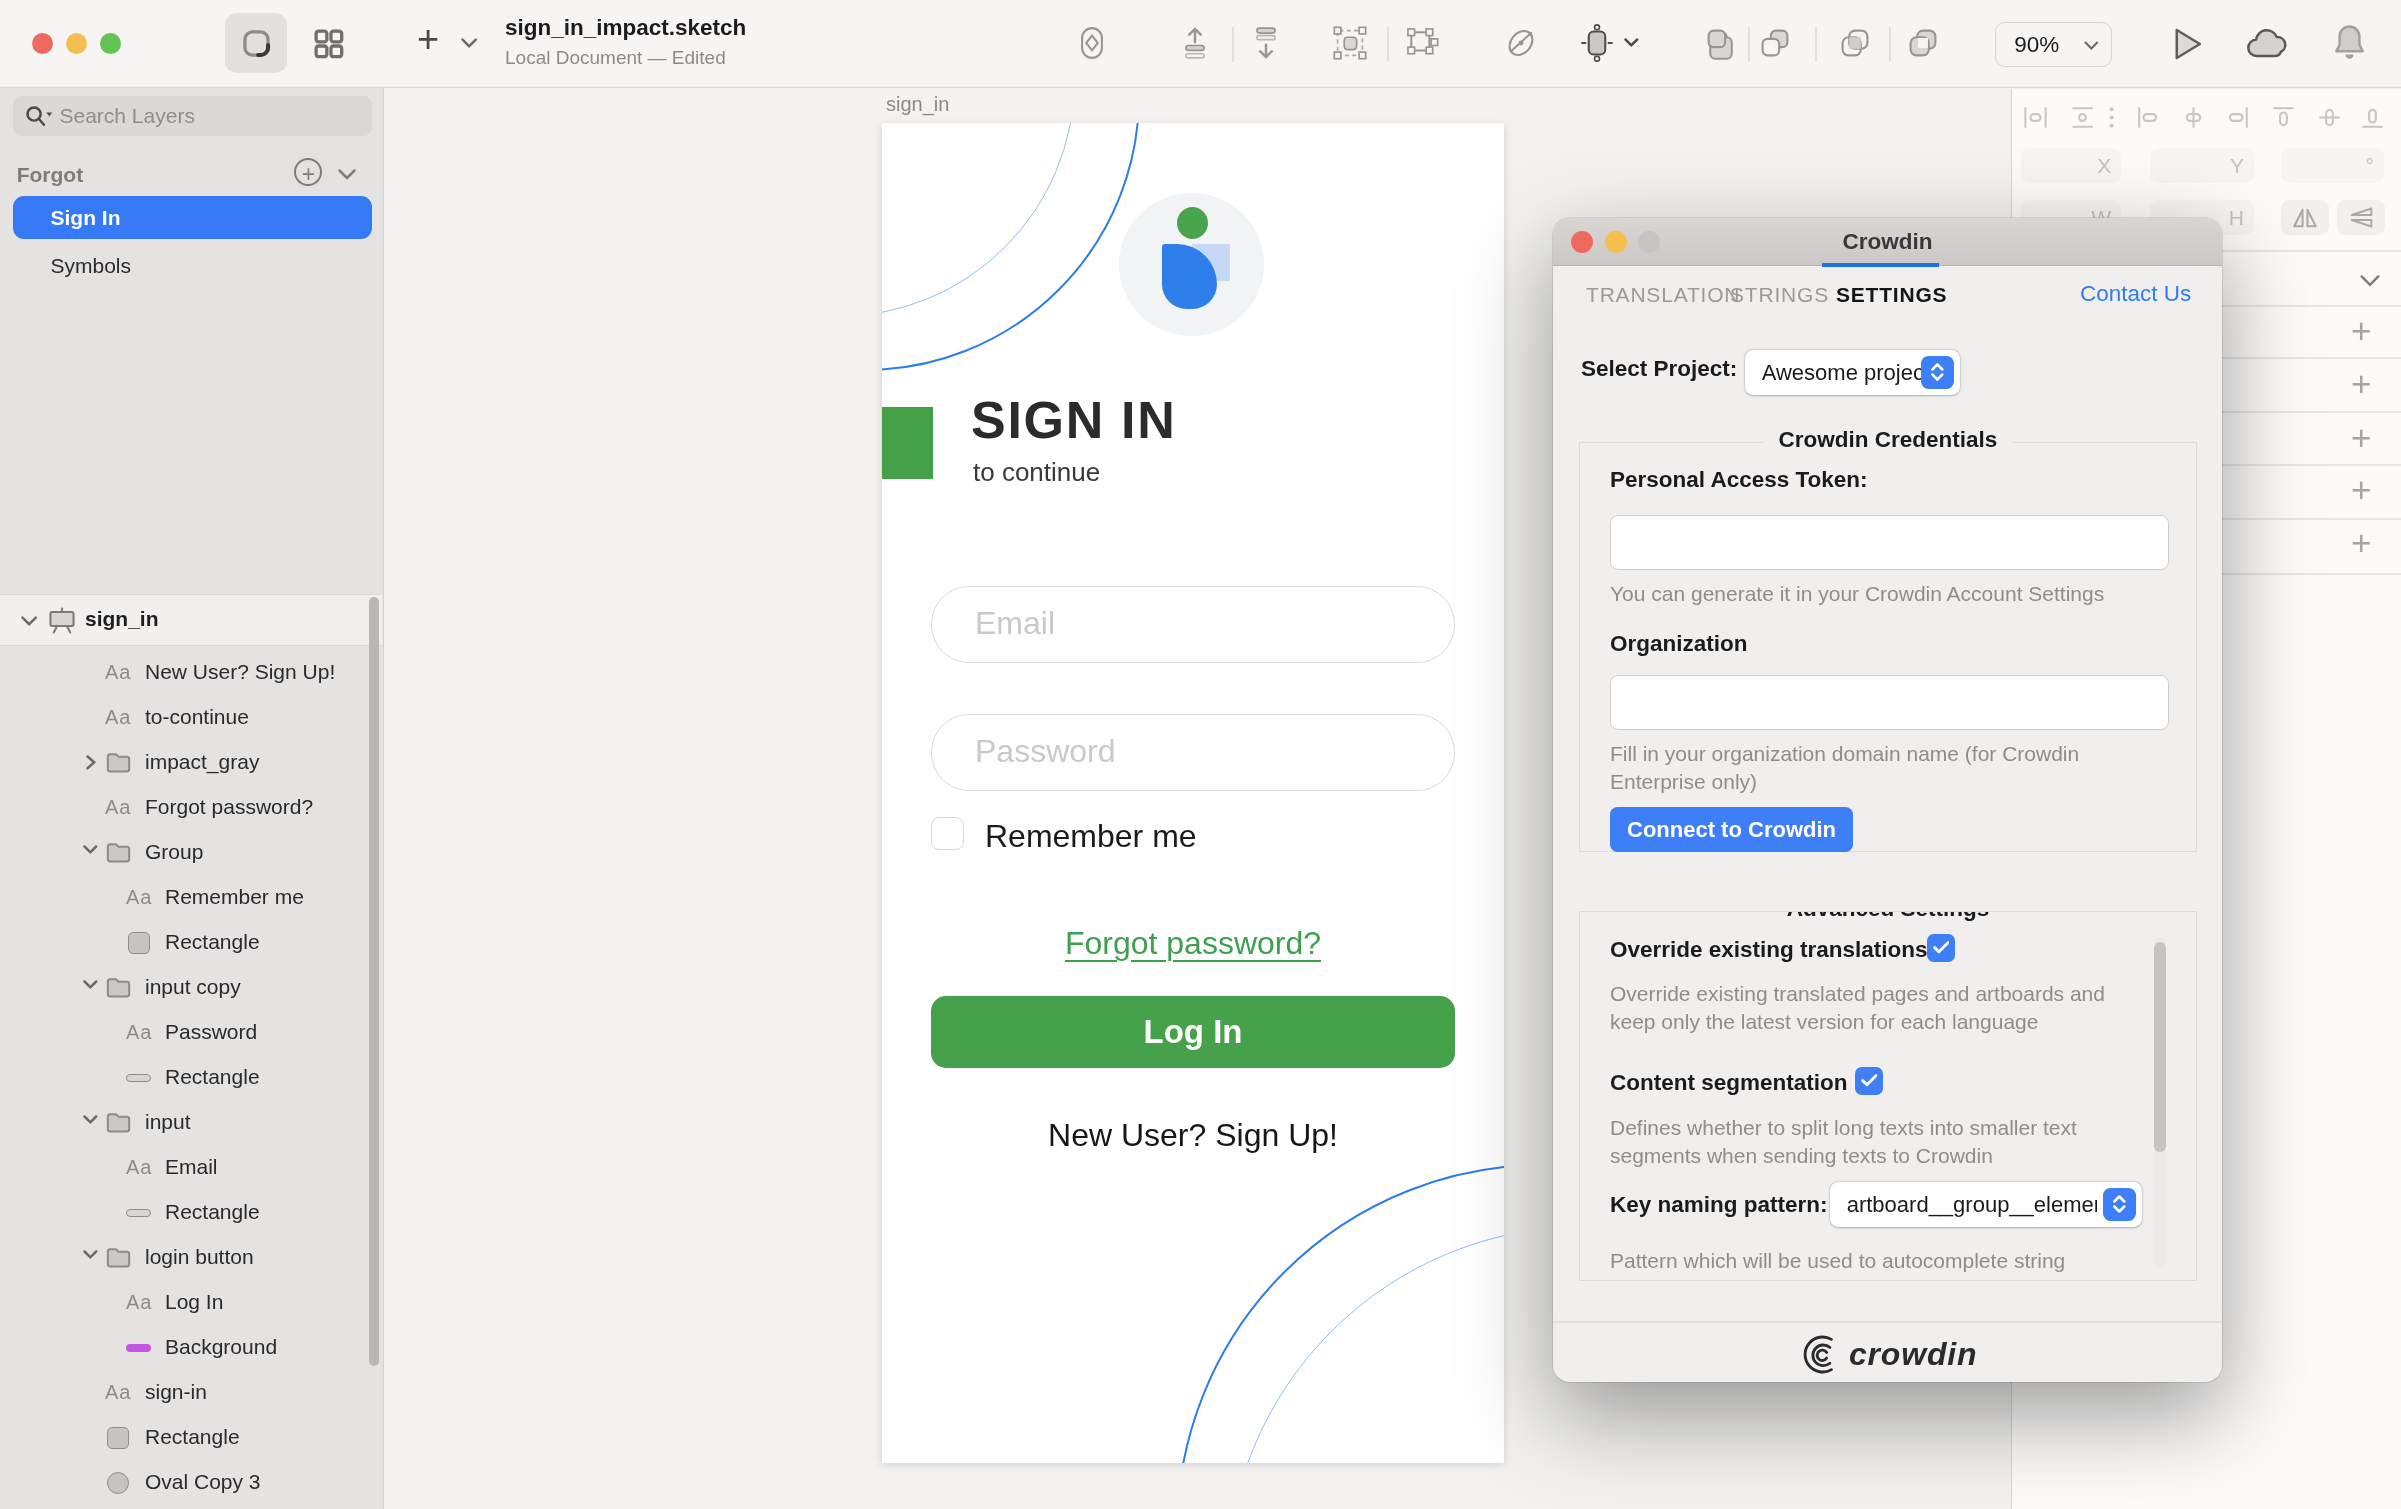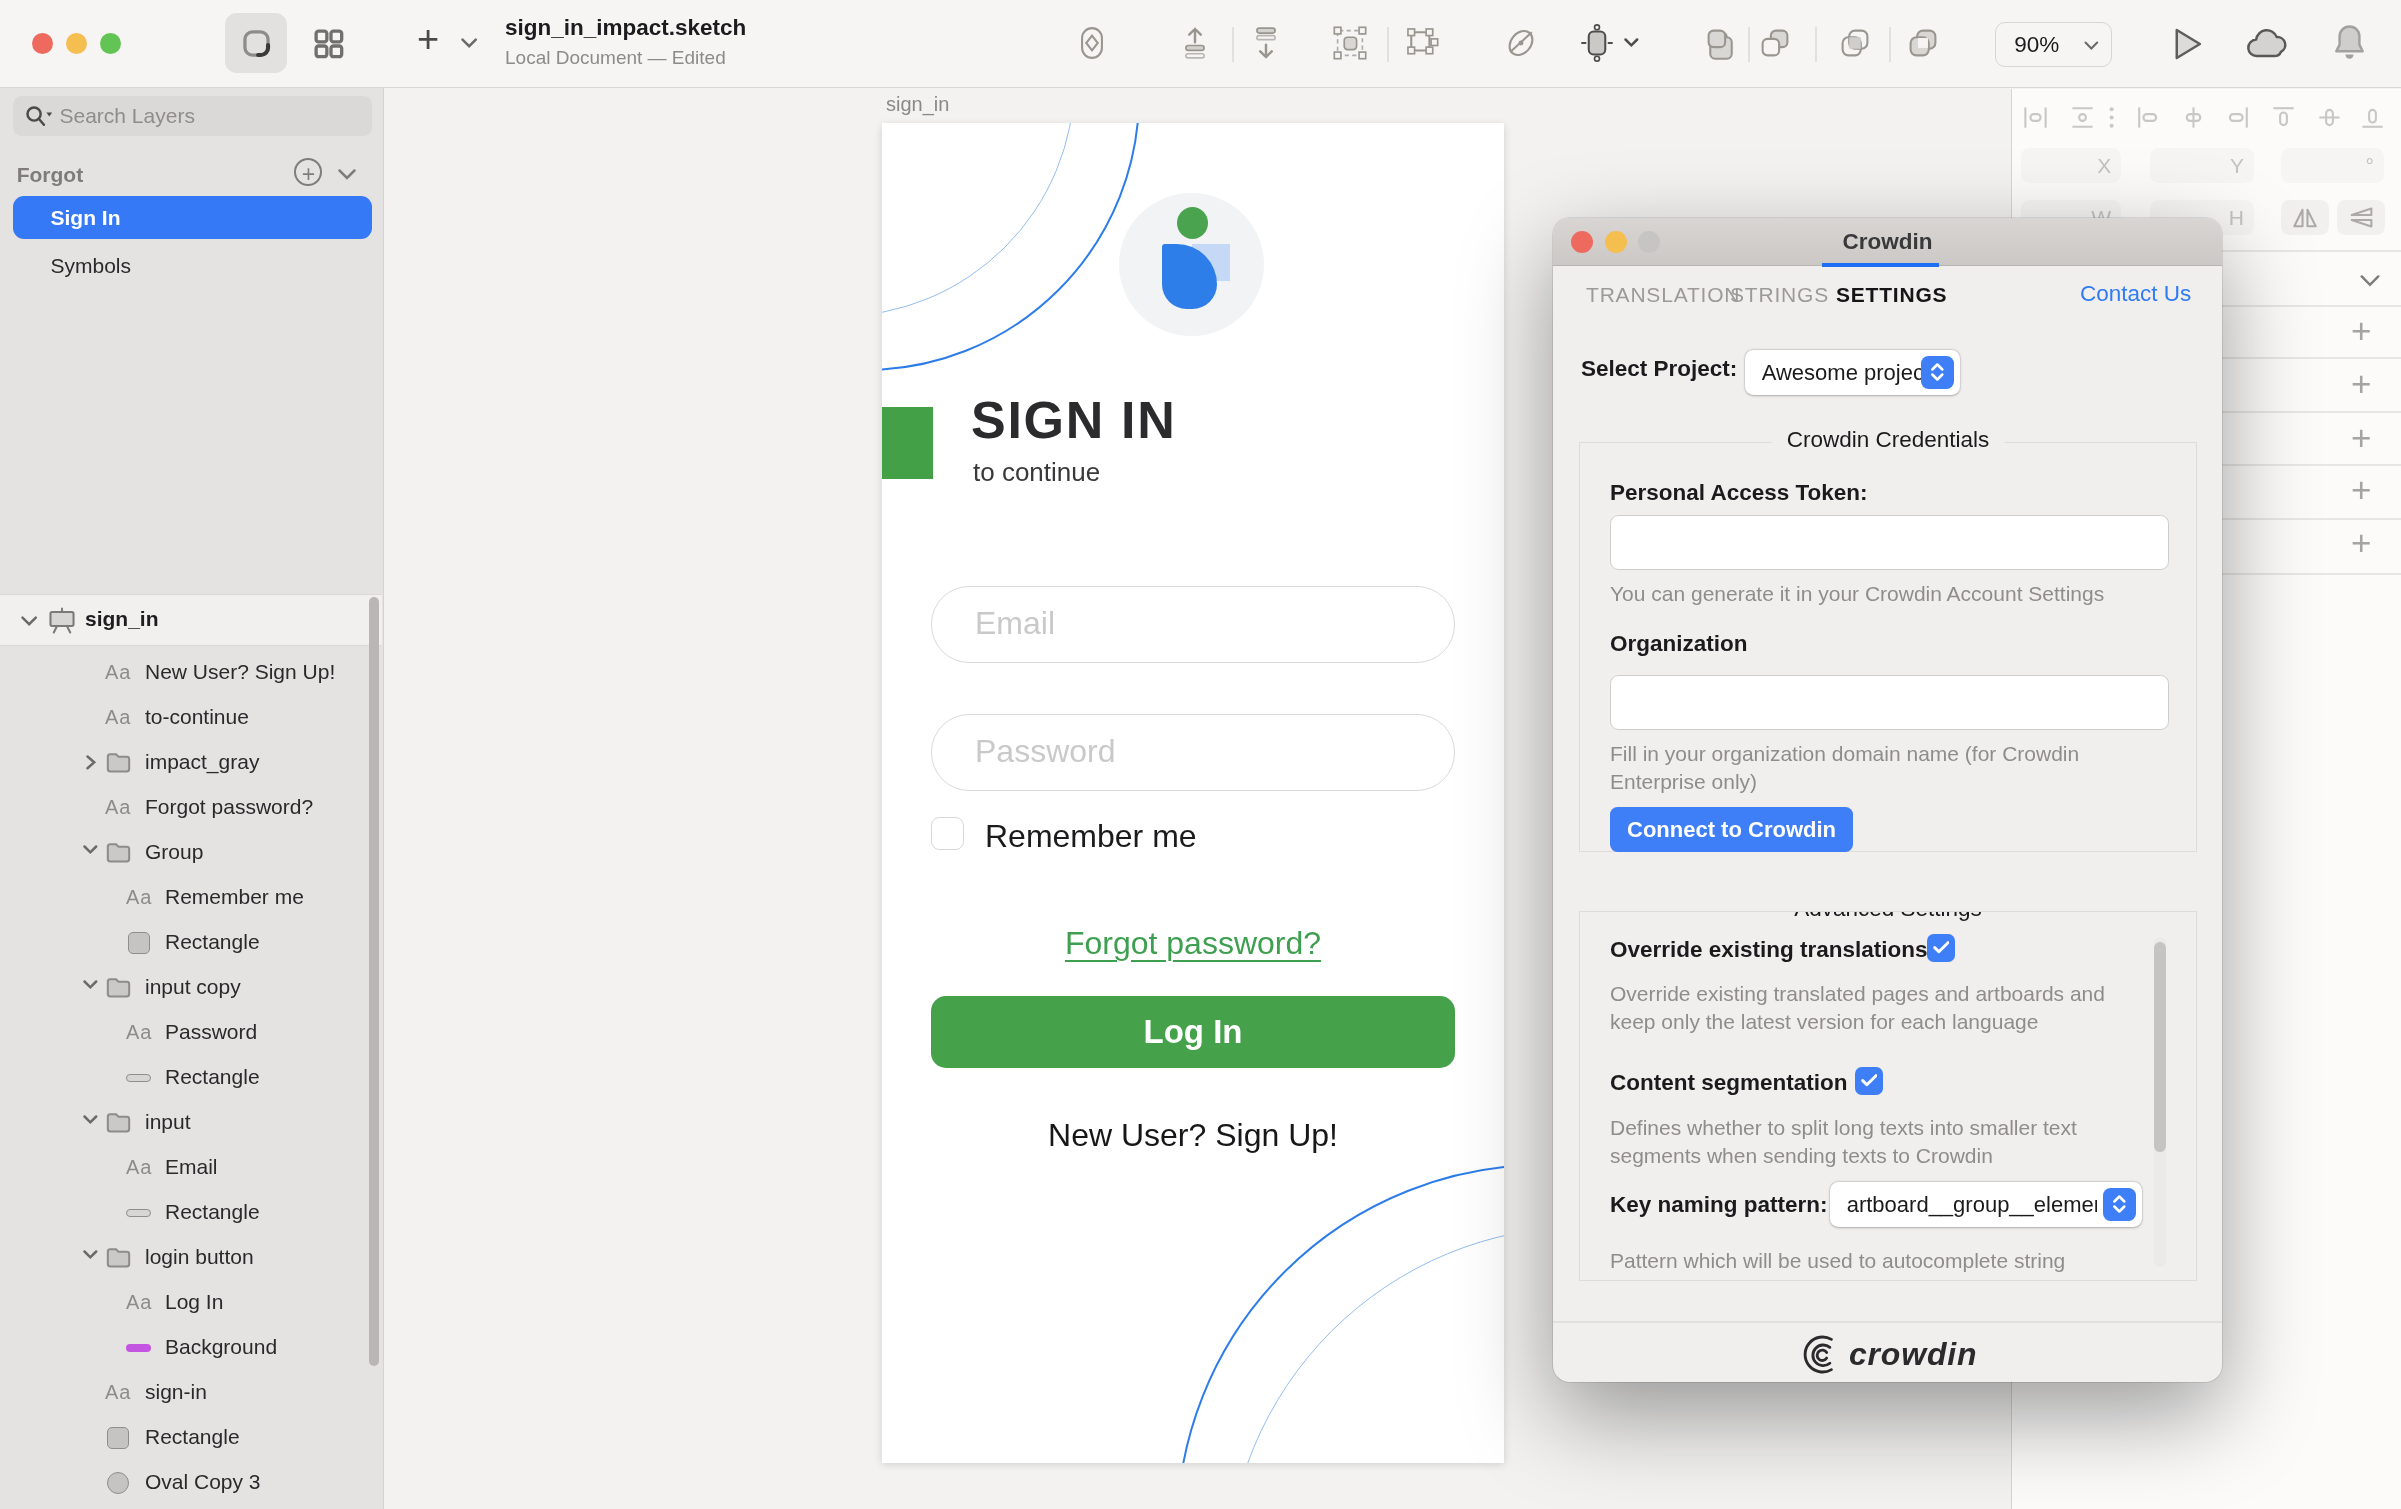--- a/index.html
+++ b/index.html
@@ -57,21 +57,21 @@
   
   .dialog { position:absolute; left:1553px; top:218px; width:669px; height:1164px; border-radius:16.7px; background:#f1efee; box-shadow:0 33px 92px rgba(0,0,0,.38), 0 0 0 0.8px rgba(0,0,0,.12); overflow:hidden; z-index:50; }
   .d-titlebar { position:absolute; left:0; top:0; width:669px; height:48px; background:linear-gradient(#d8d5d3,#cbc8c6); border-bottom:0.8px solid #b7b4b2; }
   .d-titlebar .t { width:100%; text-align:center; line-height:47px; font-size:22.5px; font-weight:600; color:#39393b; }
   .d-light { position:absolute; top:13.3px; width:22px; height:22px; border-radius:50%; }
   .tab-ind { position:absolute; left:269px; top:45px; width:117px; height:4.2px; background:#1e6ff2; }
   .d-tab { position:absolute; top:65px; font-size:21px; letter-spacing:0.8px; color:#9c9a98; font-weight:500; }
   .d-tab.active { color:#151517; font-weight:700; }
   .d-contact { position:absolute; left:527px; top:63px; font-size:22.5px; color:#2e7bf5; }
   .fset { position:absolute; left:26px; width:618px; border:1.7px solid #dedcda; }
-  .fset .legend { position:absolute; top:-16px; left:50%; transform:translateX(-50%); background:#f1efee; padding:0 15px; font-size:22.5px; font-weight:400; color:#1b1b1d; white-space:nowrap; }
+  .fset .legend { position:absolute; top:-16px; left:50%; transform:translateX(-50%); background:#f1efee; padding:0 15px; font-size:22.5px; font-weight:700; color:#1b1b1d; white-space:nowrap; }
   .flabel { position:absolute; left:30px; font-size:22.5px; font-weight:700; color:#1b1b1d; }
   .finput { position:absolute; left:30px; width:559px; height:55px; background:#fff; border:1.7px solid #cfcdcb; border-radius:8.3px; }
   .fhelp { position:absolute; left:30px; font-size:21px; line-height:28px; color:#8f8d8b; }
   .d-btn { position:absolute; left:30px; width:243px; height:45px; background:#3e7ef7; border-radius:7.5px; text-align:center; line-height:45px; color:#fff; font-size:22px; font-weight:600; }
   .checkbox { position:absolute; width:28px; height:28px; background:#3e7ef7; border-radius:6.7px; display:flex; align-items:center; justify-content:center; }
   .dropdown { position:absolute; background:#fff; border-radius:8.3px; box-shadow:0 0.8px 2.5px rgba(0,0,0,.25), 0 0 0 0.8px rgba(0,0,0,.06); }
   .dropdown .val { position:absolute; left:16.7px; top:0; line-height:45px; font-size:22px; color:#1b1b1d; white-space:nowrap; overflow:hidden; }
   .stepper { position:absolute; right:5.8px; top:5.8px; width:33px; height:33px; background:#3e7ef7; border-radius:7.5px; display:flex; align-items:center; justify-content:center; }
   .d-scrolltrack { position:absolute; width:11.7px; background:#eceae8; border-radius:5.8px; }
   .d-scrollthumb { position:absolute; width:11.7px; background:#c6c4c2; border-radius:5.8px; }
@@ -513,21 +513,21 @@
           <g stroke="#fff" stroke-width="3" fill="none" stroke-linecap="round" stroke-linejoin="round">
             <path d="M4 10 L10 4 L16 10"></path>
             <path d="M4 16 L10 22 L16 16"></path>
           </g>
         </svg>
     </div>
   </div>
 
   <div class="fset" style="top:224px;height:410px">
     <div class="legend">Crowdin Credentials</div>
-    <div class="flabel" style="top:37px">Personal Access Token:</div>
+    <div class="flabel" style="top:24px">Personal Access Token:</div>
     <div class="finput" style="top:72px"></div>
     <div class="fhelp" style="top:137px">You can generate it in your Crowdin Account Settings</div>
     <div class="flabel" style="top:188px">Organization</div>
     <div class="finput" style="top:232px"></div>
     <div class="fhelp" style="top:297px;width:509px">Fill in your organization domain name (for Crowdin Enterprise only)</div>
     <div class="d-btn" style="top:364px">Connect to Crowdin</div>
   </div>
 
   <div class="fset" style="top:693px;height:370px;overflow:hidden">
     <div class="legend">Advanced Settings</div>

